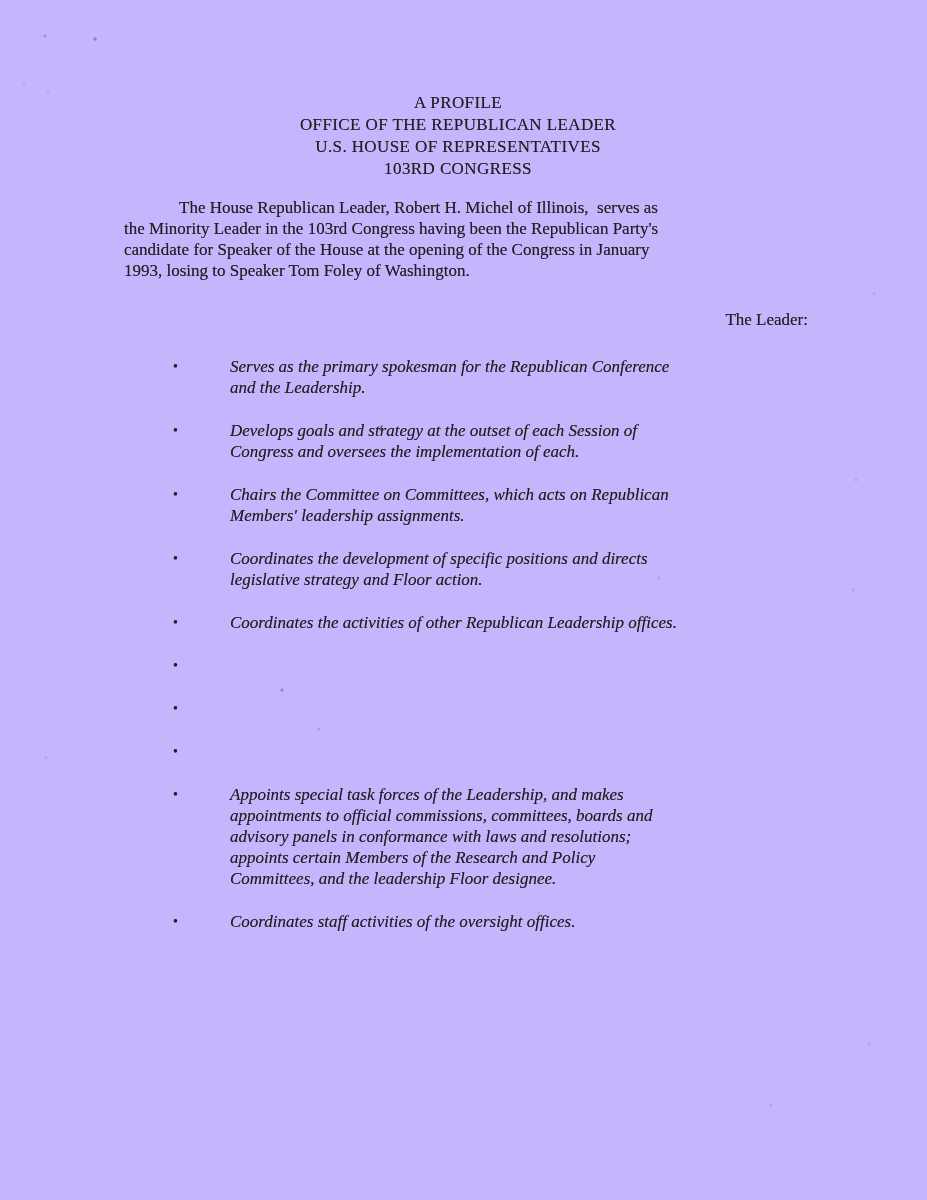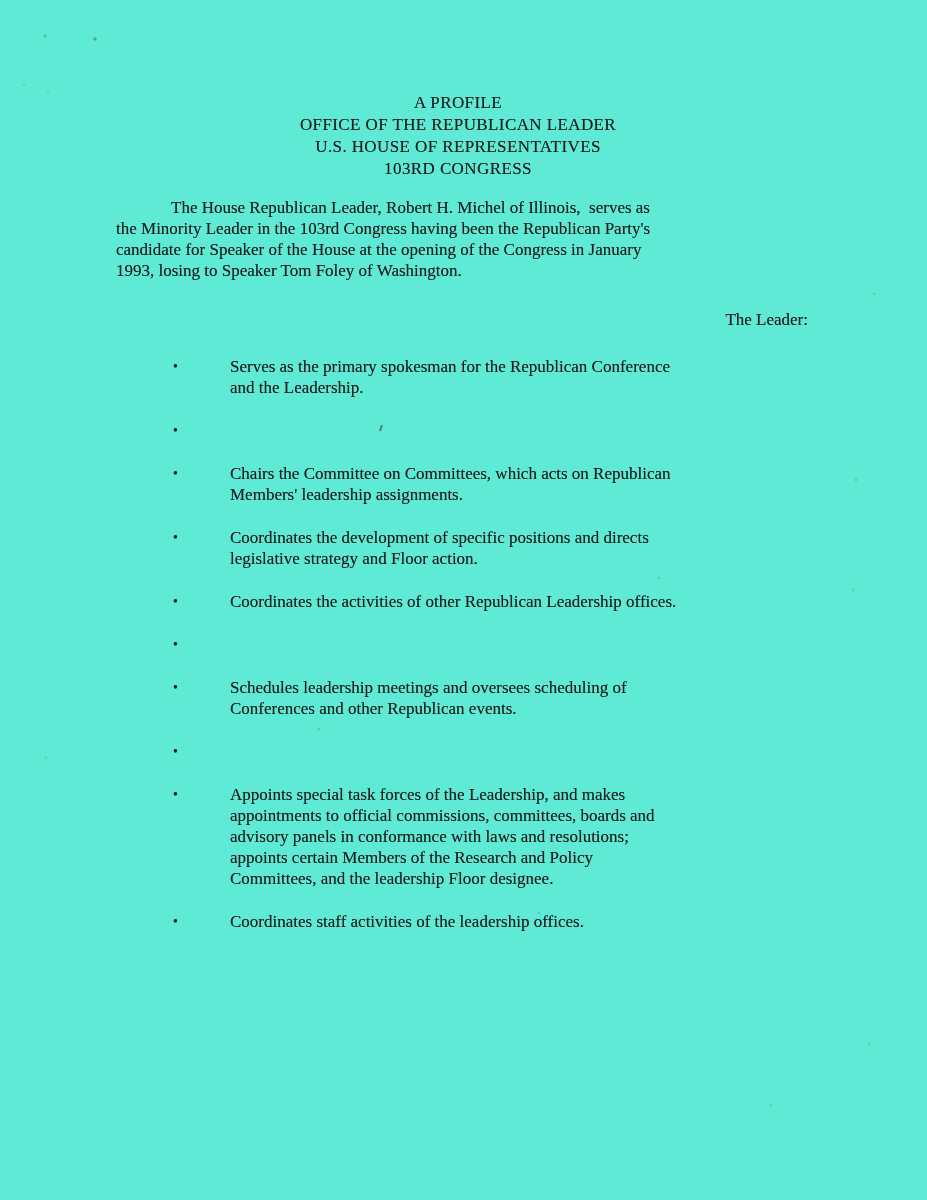--- a/index.html
+++ b/index.html
@@ -5,21 +5,21 @@
   html, body {
     margin: 0;
     padding: 0;
     background: #e8e8e8;
   }
   .page {
     position: relative;
     width: 927px;
     height: 1200px;
     margin: 0 auto;
-    background: #5eead4;
+    background: #c4b5fd;
     overflow: hidden;
     color: #1f1f1f;
     font-family: "Liberation Serif", "DejaVu Serif", serif;
     font-size: 17px;
     line-height: 21px;
     text-shadow: 0 0 0.6px rgba(25,25,25,0.55);
   }
   .content {
     position: absolute;
     left: 108px;
@@ -27,21 +27,21 @@
     width: 700px;
     padding-top: 92px;
   }
   .doc-title {
     text-align: center;
     line-height: 22px;
     letter-spacing: 0.4px;
     margin: 0 0 17px 0;
   }
   .para {
-    margin: 8px;
+    margin: 16px;
     white-space: pre-line;
     text-indent: 55px;
   }
   .para.p1 { margin-bottom: 28px; }
   .para.p2 { margin-bottom: 16px; }
   .list-intro {
     margin: 0 0 26px 0;
     text-indent: 55px;
     text-align: right;
   }
@@ -58,20 +58,21 @@
   }
   .bullet-glyph {
     flex: 0 0 57px;
     width: 57px;
     font-size: 14px;
     line-height: 21px;
   }
   .bullet-text {
     flex: 1;
     white-space: pre-line;
+    font-style: italic;
   }
   
   .scan-noise {
     position: absolute;
     left: 0; top: 0;
     width: 2px; height: 2px;
     border-radius: 50%;
     background: transparent;
     pointer-events: none;
     box-shadow:
@@ -126,54 +127,54 @@
     <p class="list-intro">The Leader:</p>
 
     <ul class="bullets">
       <li class="bullet-item">
         <span class="bullet-glyph">•</span>
         <span class="bullet-text">Serves as the primary spokesman for the Republican Conference
 and the Leadership.</span>
       </li>
       <li class="bullet-item">
         <span class="bullet-glyph">•</span>
+        <span class="bullet-text">Develops goals and strategy at the outset of each Session of
+Congress and oversees the implementation of each.</span>
       </li>
       <li class="bullet-item">
         <span class="bullet-glyph">•</span>
         <span class="bullet-text">Chairs the Committee on Committees, which acts on Republican
 Members' leadership assignments.</span>
       </li>
       <li class="bullet-item">
         <span class="bullet-glyph">•</span>
         <span class="bullet-text">Coordinates the development of specific positions and directs
 legislative strategy and Floor action.</span>
       </li>
       <li class="bullet-item">
         <span class="bullet-glyph">•</span>
         <span class="bullet-text">Coordinates the activities of other Republican Leadership offices.</span>
       </li>
       <li class="bullet-item">
         <span class="bullet-glyph">•</span>
       </li>
       <li class="bullet-item">
         <span class="bullet-glyph">•</span>
-        <span class="bullet-text">Schedules leadership meetings and oversees scheduling of
-Conferences and other Republican events.</span>
       </li>
       <li class="bullet-item">
         <span class="bullet-glyph">•</span>
       </li>
       <li class="bullet-item">
         <span class="bullet-glyph">•</span>
         <span class="bullet-text">Appoints special task forces of the Leadership, and makes
 appointments to official commissions, committees, boards and
 advisory panels in conformance with laws and resolutions;
 appoints certain Members of the Research and Policy
 Committees, and the leadership Floor designee.</span>
       </li>
       <li class="bullet-item">
         <span class="bullet-glyph">•</span>
-        <span class="bullet-text">Coordinates staff activities of the leadership offices.</span>
+        <span class="bullet-text">Coordinates staff activities of the oversight offices.</span>
       </li>
     </ul>
 
   </div>
 </div>
 
 </body></html>

